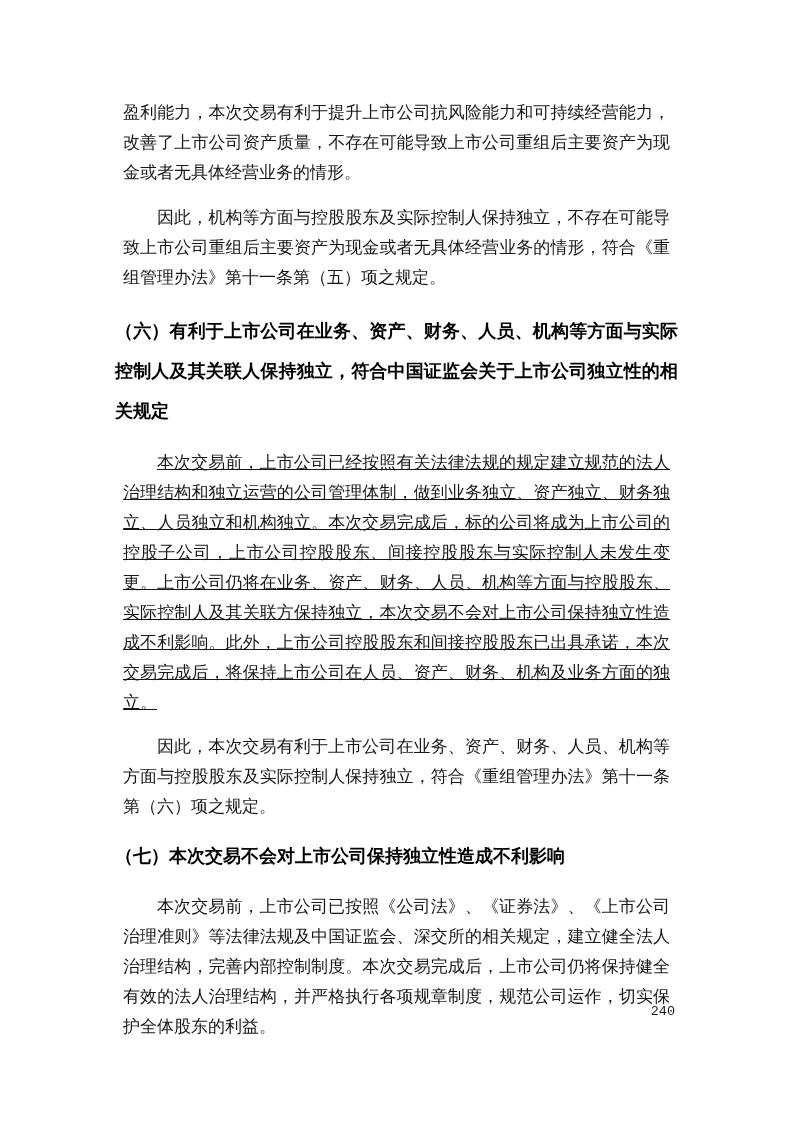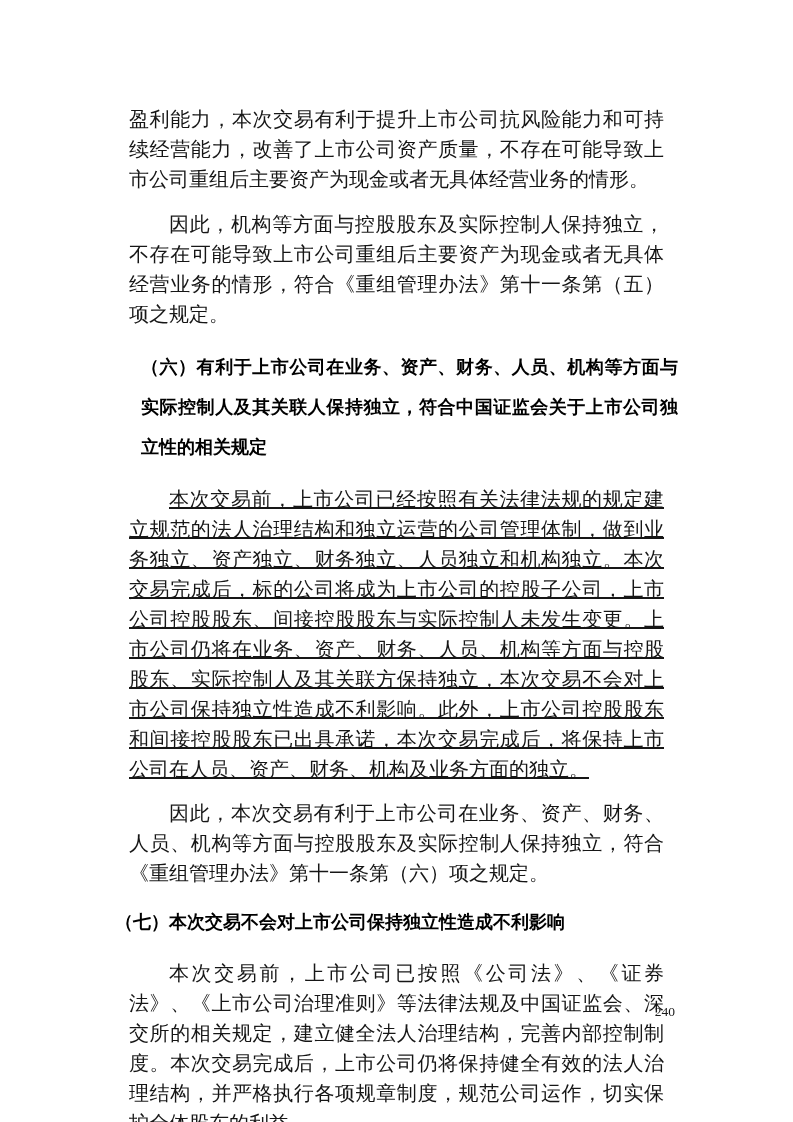--- a/index.html
+++ b/index.html
@@ -16,50 +16,50 @@
     color: #141414;
   }
   .content {
     position: absolute;
     left: 115px;
     top: 90px;
     width: 563px;
   }
   .para {
     font-family: "Liberation Serif", "DejaVu Serif", serif;
-    font-size: 20px;
+    font-size: 17px;
     line-height: 30px;
     text-align: justify;
     text-indent: 2em;
-    margin: 14px;
+    margin: 8px;
     color: #161616;
   }
   .para.continuation {
     text-indent: 0;
   }
   .heading {
     font-family: "Liberation Sans", "DejaVu Sans", sans-serif;
     font-weight: bold;
     font-size: 18px;
     line-height: 40px;
     text-align: justify;
     margin: 0;
     color: #000000;
   }
   
   .mt15 { margin-top: 15px; }
-  .mt18 { margin-top: 18px; margin-left: 26px; }
+  .mt18 { margin-top: 18px; }
   .mt17 { margin-top: 17px; text-decoration: underline; }
   .mt14 { margin-top: 14px; }
   .mt16 { margin-top: 16px; }
   .page-number {
     position: absolute;
     top: 1004px;
     right: 118px;
-    font-family: Liberation Serif, serif;
+    font-family: Liberation Mono, monospace;
     font-size: 13.5px;
     line-height: 16px;
     color: #1a1a1a;
   }
 </style>
 </head>
 <body>
 
 <div class="page">
   <div class="content">

